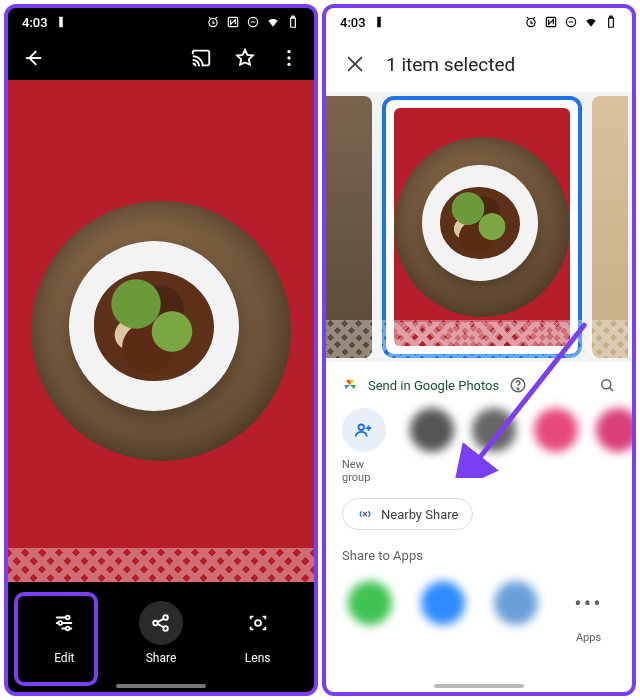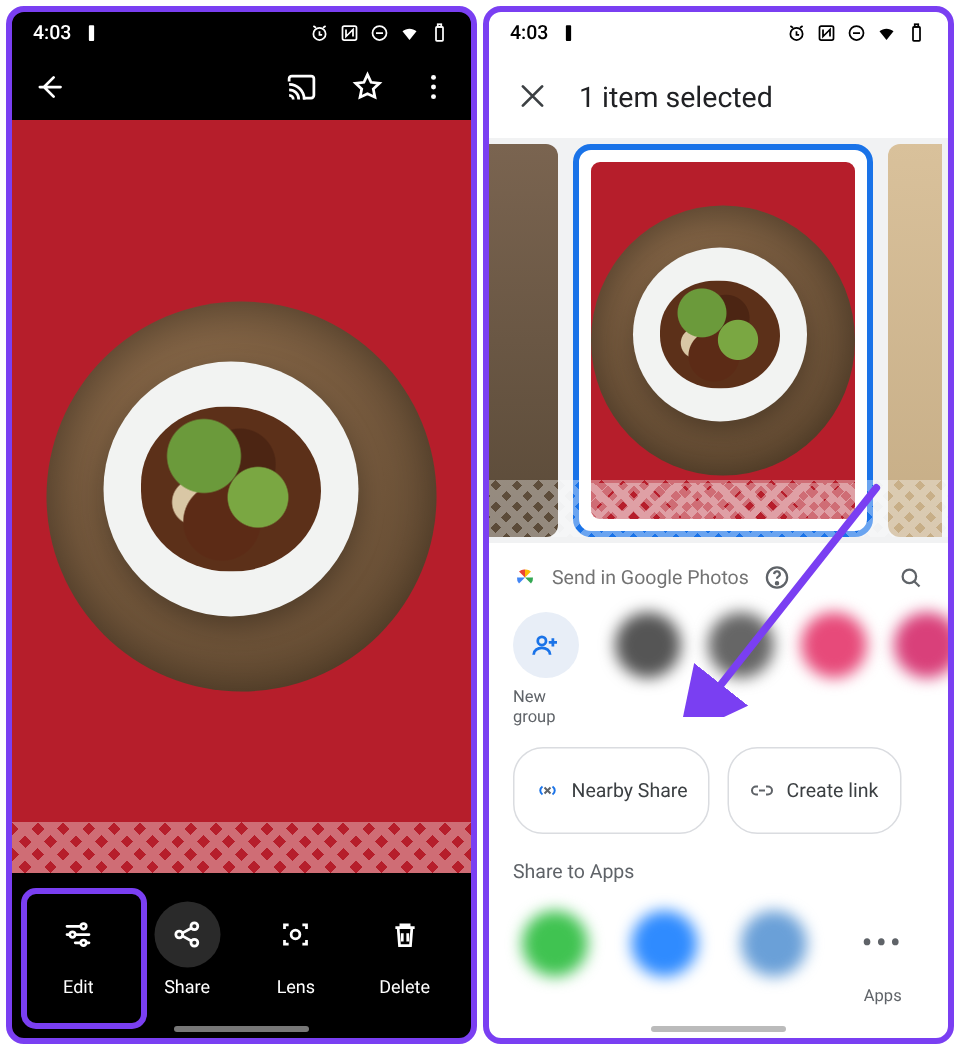--- a/index.html
+++ b/index.html
@@ -54,34 +54,34 @@
   .mini .woodboard { width:180px; height:180px; }
   .mini .plate { width:116px; height:116px; left:28px; top:28px; }
   .mini .food { width:80px; height:72px; }
   .mini .pattern { height:24px; }
   .check { position:absolute; top:8px; left:8px; width:22px; height:22px; border-radius:50%; background:#1a73e8; display:flex; align-items:center; justify-content:center; }
   .check svg{ width:14px; height:14px; }
   .strip-pattern { position:absolute; left:0; right:0; bottom:4px; height:38px; background: repeating-linear-gradient(45deg,#fff 0 5px, transparent 5px 10px), repeating-linear-gradient(-45deg,#fff 0 5px, transparent 5px 10px); opacity:.35; pointer-events:none; }
 
   
   .sheet { flex:1; padding:14px 16px 4px; display:flex; flex-direction:column; gap:14px; color:#3c4043; }
-  .sendrow { display:flex; align-items:flex-start; justify-content:space-between; font-size:13px; color:#737373; }
+  .sendrow { display:flex; align-items:flex-start; justify-content:space-between; font-size:13px; color:#14532d; }
   .sendrow-left { display:flex; align-items:center; gap:10px; }
   .gp-logo { width:16px; height:16px; }
   .help-icn, .search-icn { width:18px; height:18px; }
 
   .contacts { display:flex; align-items:flex-start; gap:24px; }
   .newgroup { display:flex; flex-direction:column; align-items:center; gap:6px; font-size:11px; color:#5f6368; }
   .newgroup .c { width:44px; height:44px; border-radius:50%; background:#e8eef7; display:flex; align-items:center; justify-content:center; color:#1a73e8; font-weight:700; font-size:13px; }
   .blurs { display:flex; gap:18px; }
   .blur { width:44px; height:44px; border-radius:50%; filter: blur(5px); }
   .b1{ background:#555;} .b2{ background:#666;} .b3{ background:#e74a7a;} .b4{ background:#d9407a;}
 
   .chips { display:flex; gap:12px; }
-  .chip { border:1px solid #dadce0; border-radius:20px; padding:20px 14px; font-size:13px; display:flex; align-items:center; gap:8px; color:#3c4043; }
+  .chip { border:1px solid #dadce0; border-radius:20px; padding:7px 14px; font-size:13px; display:flex; align-items:center; gap:8px; color:#3c4043; }
   .chip svg{ width:16px; height:16px; }
 
   .toapps { font-size:13px; color:#5f6368; margin-top:4px; }
   .approw { display:flex; align-items:flex-start; justify-content:space-around; gap:22px; padding:4px 2px 0; }
   .app { display:flex; flex-direction:column; align-items:center; gap:6px; font-size:11px; color:#5f6368; }
   .app .a { width:44px; height:44px; border-radius:50%; filter: blur(5px); }
   .a1{background:#40c351;} .a2{background:#2f8bff;} .a3{background:#6aa0d8;}
   .more .a { filter:none; background:#fff; border:0; display:flex; align-items:center; justify-content:center; font-size:22px; letter-spacing:2px; color:#5f6368; }
 
   
@@ -200,28 +200,20 @@
         <span>Share</span>
       </div>
       <div class="action">
         <div class="circle">
             <svg viewBox="0 0 24 24" fill="none" stroke="#fff" stroke-width="2">
               <circle cx="12" cy="12" r="3.2"></circle>
               <path d="M4 8V5h3M20 8V5h-3M4 16v3h3M20 16v3h-3"></path>
             </svg>
           </div>
         <span>Lens</span>
-      </div>
-      <div class="action">
-        <div class="circle">
-            <svg viewBox="0 0 24 24" fill="none" stroke="#fff" stroke-width="2">
-              <path d="M5 7h14M9 7V5h6v2M7 7l1 13h8l1-13M10 11v6M14 11v6"></path>
-            </svg>
-          </div>
-        <span>Delete</span>
       </div>
     </div>
     <div class="share-hl"></div>
     <div class="homebar"></div>
   </div>
 
   <div class="pane right">
     <div class="statusbar">
       <div class="status-left">
         <span>4:03</span>
@@ -334,26 +326,20 @@
       </div>
 
       <div class="chips">
         <div class="chip">
           <svg viewBox="0 0 24 24" fill="none" stroke="#1a73e8" stroke-width="2">
               <path d="M7 8c-3 2-3 6 0 8M17 8c3 2 3 6 0 8"></path>
               <path d="M9 15l6-6M9 9l6 6" stroke="#5f6368"></path>
             </svg>
           <span>Nearby Share</span>
         </div>
-        <div class="chip">
-          <svg viewBox="0 0 24 24" fill="none" stroke="#5f6368" stroke-width="2">
-              <path d="M9 12h6M8 8H6a4 4 0 0 0 0 8h2M16 8h2a4 4 0 0 1 0 8h-2"></path>
-            </svg>
-          <span>Create link</span>
-        </div>
       </div>
 
       <div class="toapps">Share to Apps</div>
 
       <div class="approw">
         <div class="app">
             <div class="a a1"></div>
           </div>
         <div class="app">
             <div class="a a2"></div>

